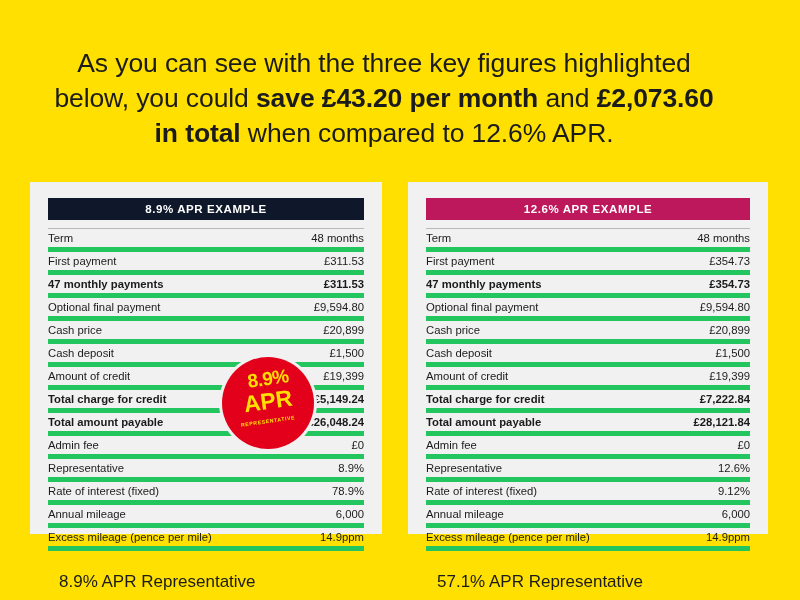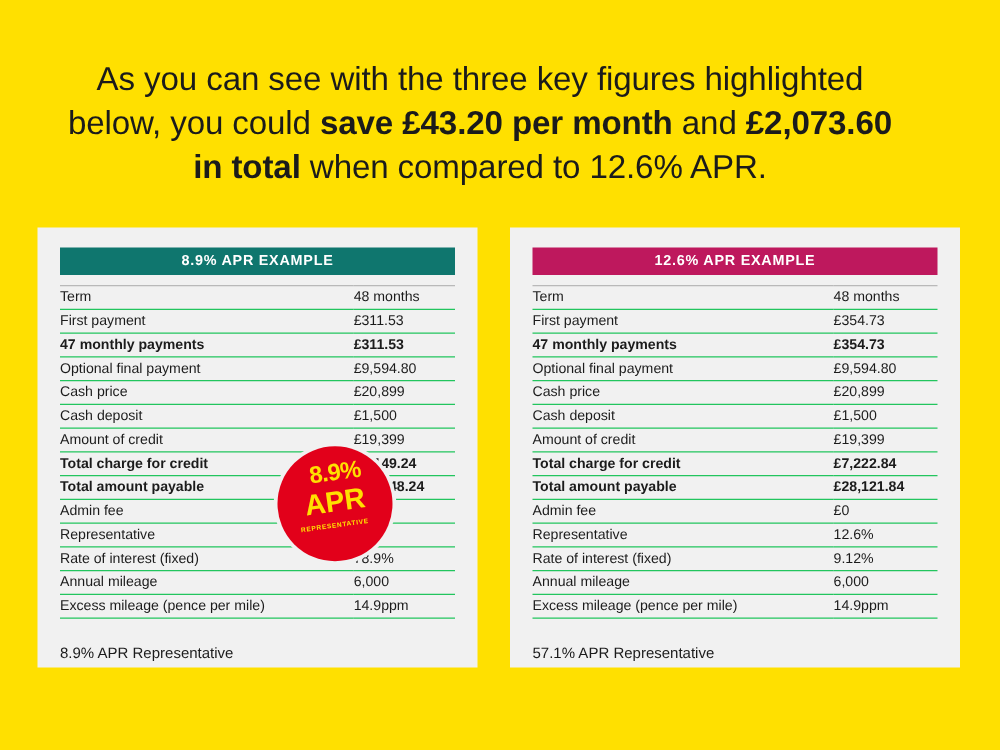--- a/index.html
+++ b/index.html
@@ -39,43 +39,44 @@
 
   .band {
     height: 22px;
     line-height: 22px;
     text-align: center;
     font-size: 11.5px;
     font-weight: bold;
     letter-spacing: 0.6px;
     margin-bottom: 8px;
   }
-  .band-red  { background: #0f766e; color: #ffffff; }
+  .band-red  { background: #0f172a; color: #ffffff; }
   .band-grey { background: #be185d; color: #ffffff; }
 
   table.spec {
     width: 100%;
     border-collapse: collapse;
     font-size: 11.3px;
     color: #1b1b1b;
   }
   table.spec td {
     padding: 3px 0 3px 0;
-    border-bottom: 1px solid #22c55e;
+    border-bottom: 5px solid #22c55e;
     white-space: nowrap;
   }
   table.spec tr:first-child td { border-top: 1px solid #b9b9b9; }
-  table.spec td.val { text-align: left; }
+  table.spec td.val { text-align: right; }
   table.spec tr.bold td { font-weight: bold; }
 
   .summary {
     margin-top: 18px;
-    font-size: 12px;
+    font-size: 17px;
     color: #1b1b1b;
     line-height: 1.55;
+    margin-left: 11px;
   }
   .summary .title { font-weight: normal; margin-bottom: 3px; }
   .summary .row { font-weight: bold; }
   .summary .row .amt { font-weight: bold; display: inline-block; margin-left: 8px; }
 
   
   .stamp {
     position: absolute;
     left: 222px; top: 357px;
     width: 92px; height: 92px;

